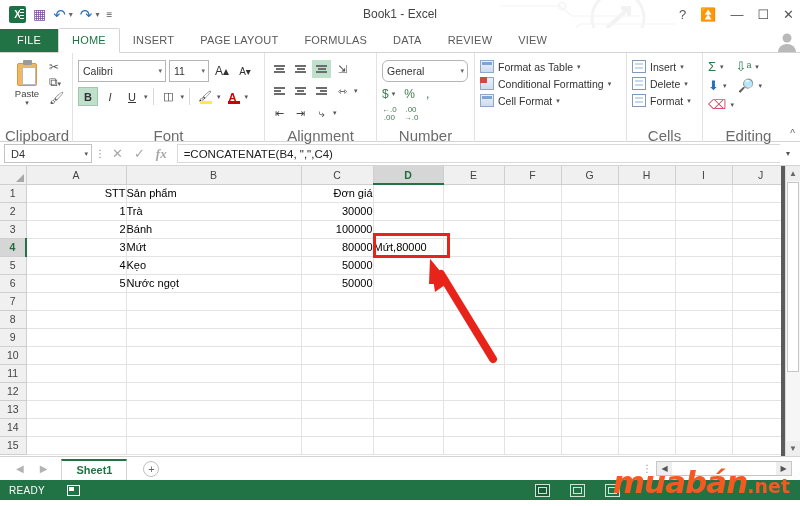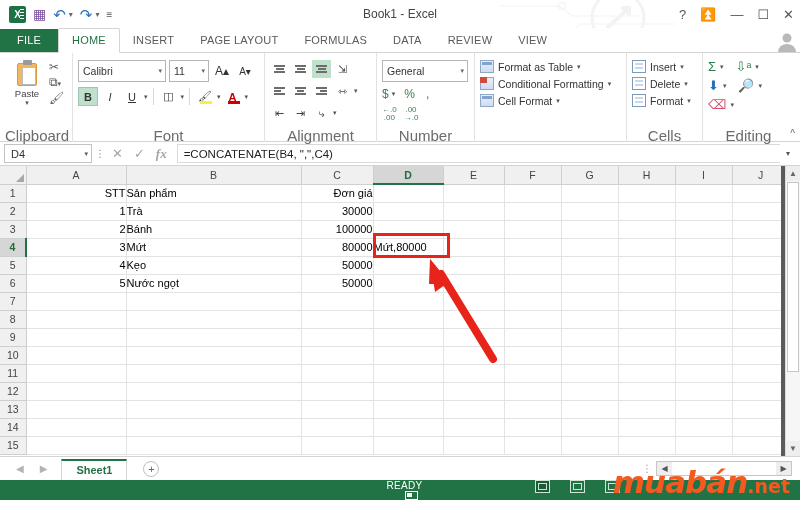--- a/index.html
+++ b/index.html
@@ -99,21 +99,21 @@
 
   
   .al-row { display:flex; align-items:center; gap:2px; }
   .al-row + .al-row { margin-top:4px; }
   .ali { width:19px; height:18px; display:flex; align-items:center; justify-content:center;
          font-size:11px; color:#444; cursor:pointer; flex-direction:column; gap:1.5px; }
   .ali.on { background:#bfe0ca; }
   .bar { height:1.5px; background:#6d6d6d; }
 
   
-  .numfmt { width:86px; }
+  .numfmt { width:86px;border-radius:6px; }
   .num-r2 { display:flex; align-items:center; gap:3px; margin-top:5px; }
   .num-r3 { display:flex; align-items:center; gap:7px; margin-top:5px; }
   .nbtn { font-size:12px; color:#3f7a4e; cursor:pointer; }
   .nsm { font-size:8px; color:#3f7a4e; line-height:8px; cursor:pointer; text-align:center; }
 
   
   .styles-col { display:flex; flex-direction:column; gap:4px; padding-top:2px; }
   .st-item { display:flex; align-items:center; gap:4px; font-size:10.5px; color:#333; cursor:pointer; white-space:nowrap; }
   .st-ico { width:14px; height:13px; border:1px solid #8fa8c8; background:linear-gradient(#eaf0f8,#cfdcef); position:relative; flex:none; }
   .st-ico.cf:before { content:""; position:absolute; left:-1px; top:-1px; width:7px; height:6px; background:#d14b3c; }
@@ -185,21 +185,21 @@
                border:1px solid #d4d4d4; border-top:2px solid #217346; border-bottom:none;
                background:#fff; cursor:pointer; position:relative; top:1px; }
   .addsheet { margin-left:16px; width:16px; height:16px; border:1px solid #c0c0c0; border-radius:50%;
               font-size:11px; color:#666; text-align:center; line-height:14px; cursor:pointer; }
   .hdots { position:absolute; right:148px; font-size:10px; color:#999; }
   .hscroll { position:absolute; right:8px; width:136px; height:15px; border:1px solid #c6c6c6; background:#fff; display:flex; }
   .hs-l,.hs-r { width:15px; background:#eee; font-size:8px; color:#555; text-align:center; line-height:13px; cursor:pointer; }
   .hs-track { flex:1; background:#fff; }
 
   
-  .statusbar { height:20px; background:#217346; display:flex; align-items:center; position:relative;flex-direction:column; }
+  .statusbar { height:20px; background:#217346; display:flex; align-items:center; position:relative; }
   .st-ready { font-size:10px; color:#fff; padding-left:9px; letter-spacing:.3px; }
   .st-rec { margin-left:22px; width:13px; height:11px; border:1px solid #fff; position:relative; cursor:pointer; }
   .st-rec:after{ content:""; position:absolute; left:1px; top:1px; width:5px; height:4px; background:#fff; }
   .views { position:absolute; left:535px; display:flex; gap:20px; align-items:center; }
   .view-btn { width:15px; height:13px; border:1px solid #cfe3d6; cursor:pointer; position:relative; }
   .view-btn.on { background:#1a5c38; }
   .view-btn i { position:absolute; inset:2px; border:1px solid #cfe3d6; display:block; }
 
   
   .watermark {

